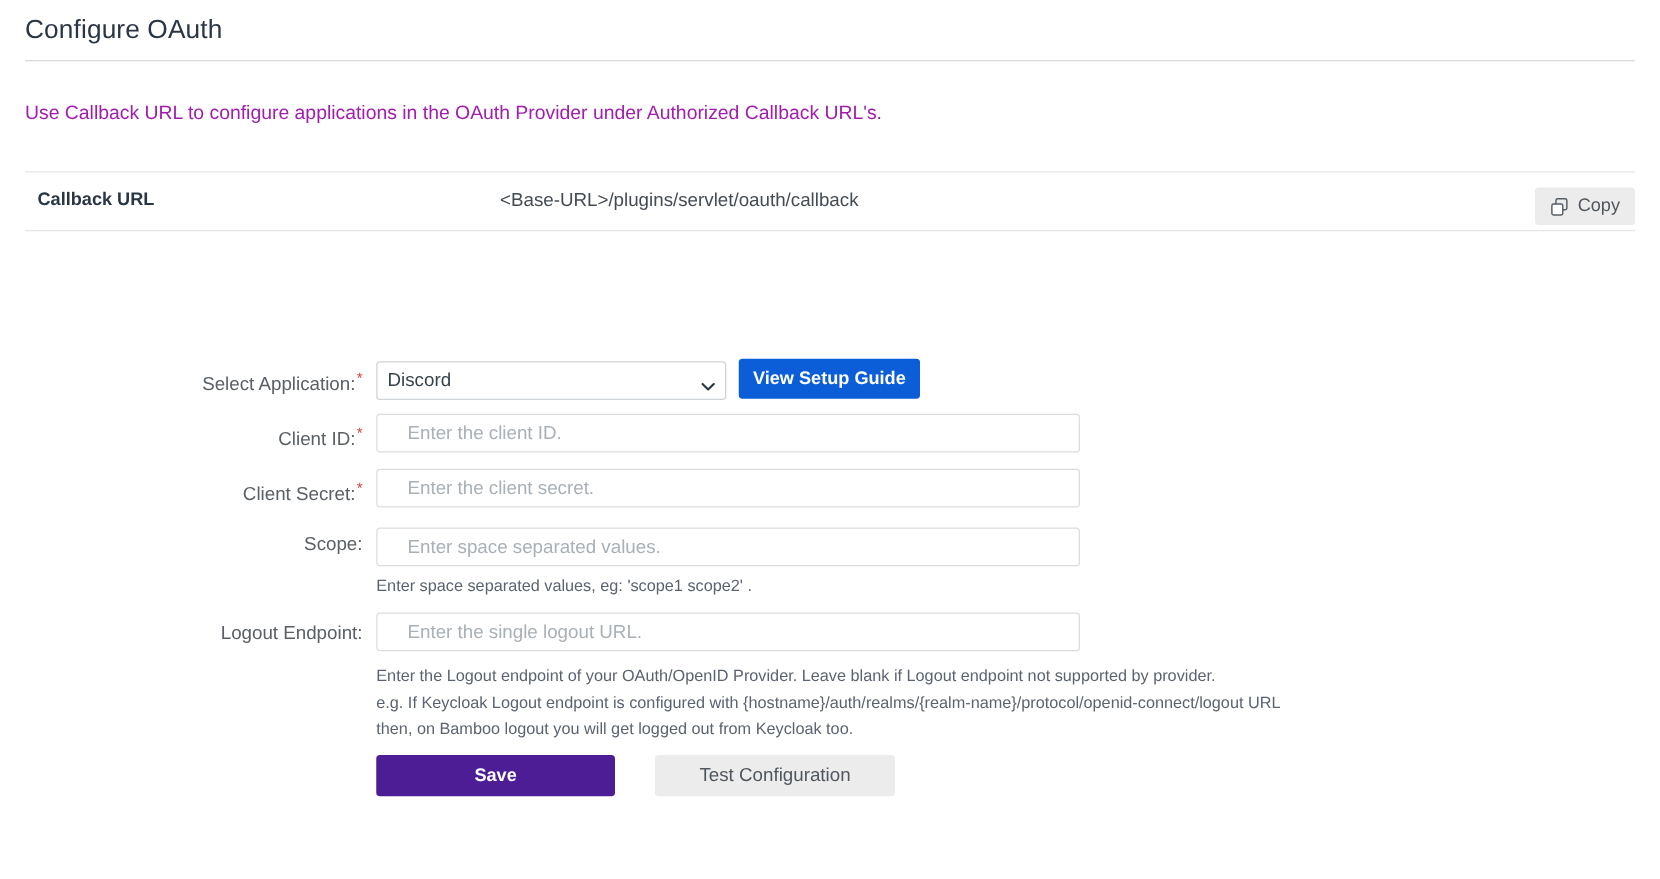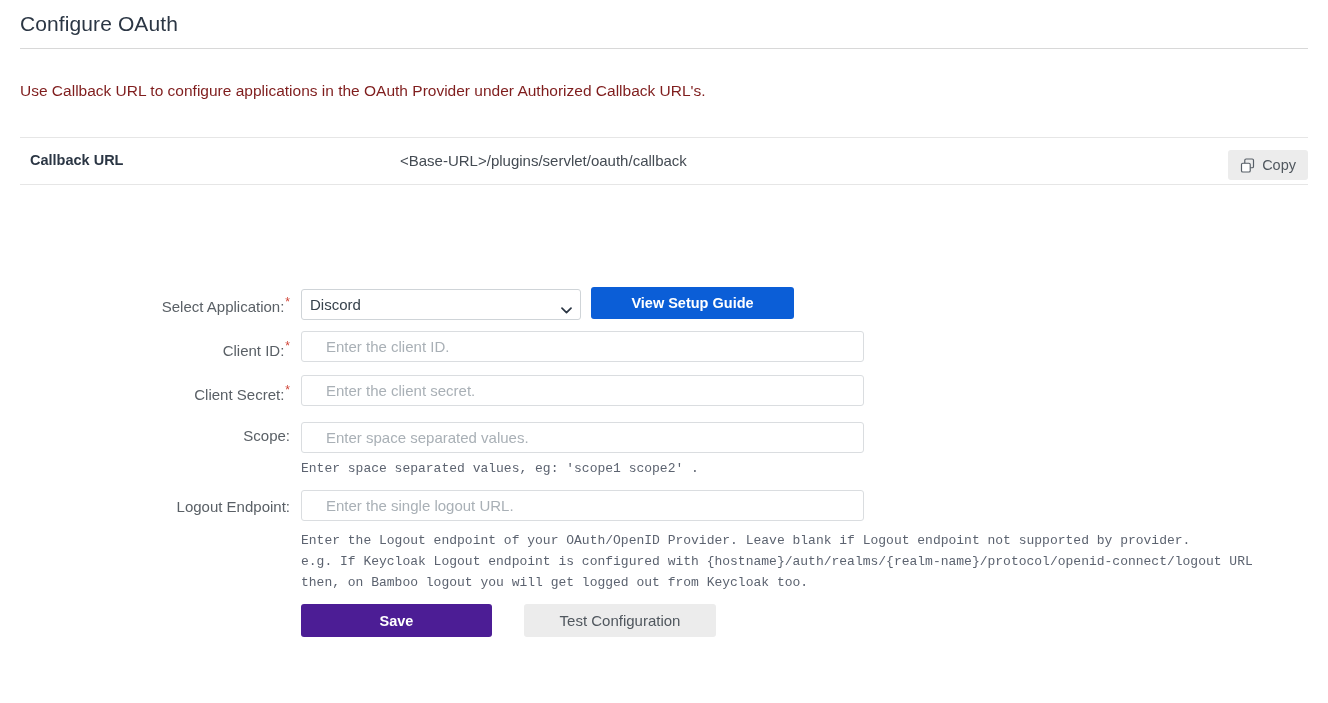--- a/index.html
+++ b/index.html
@@ -27,21 +27,21 @@
     left: 20px; top: 48px;
     width: 1288px; height: 1px;
     background: #d8d8d8;
   }
 
   
   .intro {
     position: absolute;
     left: 20px; top: 82px;
     font-size: 15.5px;
-    color: #7f1d1d;
+    color: #a21caf;
     white-space: nowrap;
     text-align: center;
   }
 
   
   .cb-table {
     position: absolute;
     left: 20px; top: 137px;
     width: 1288px; height: 48px;
     border-top: 1px solid #e6e6e6;
@@ -131,21 +131,21 @@
   .sel-chevron {
     position: absolute;
     right: 9px; top: 11px;
     width: 11px; height: 7px;
     pointer-events: none;
   }
 
   .setup-btn {
     position: absolute;
     left: 591px; top: 287px;
-    width: 203px; height: 32px;
+    width: 145px; height: 32px;
     background: #0b5ed7;
     border: none;
     border-radius: 3px;
     color: #ffffff;
     font-size: 14.5px;
     font-weight: bold;
     font-family: "Liberation Sans", sans-serif;
     cursor: pointer;
   }
 
@@ -163,21 +163,20 @@
     font-family: "Liberation Sans", sans-serif;
   }
   input.ftext::placeholder { color: #a9b0b6; opacity: 1; }
 
   .hint {
     position: absolute;
     left: 301px;
     font-size: 13px;
     color: #5c6370;
     white-space: nowrap;
-    font-family: Liberation Mono, monospace;
   }
 
   .save-btn {
     position: absolute;
     left: 301px; top: 604px;
     width: 191px; height: 33px;
     background: #4c1d95;
     border: none;
     border-radius: 3px;
     color: #ffffff;

